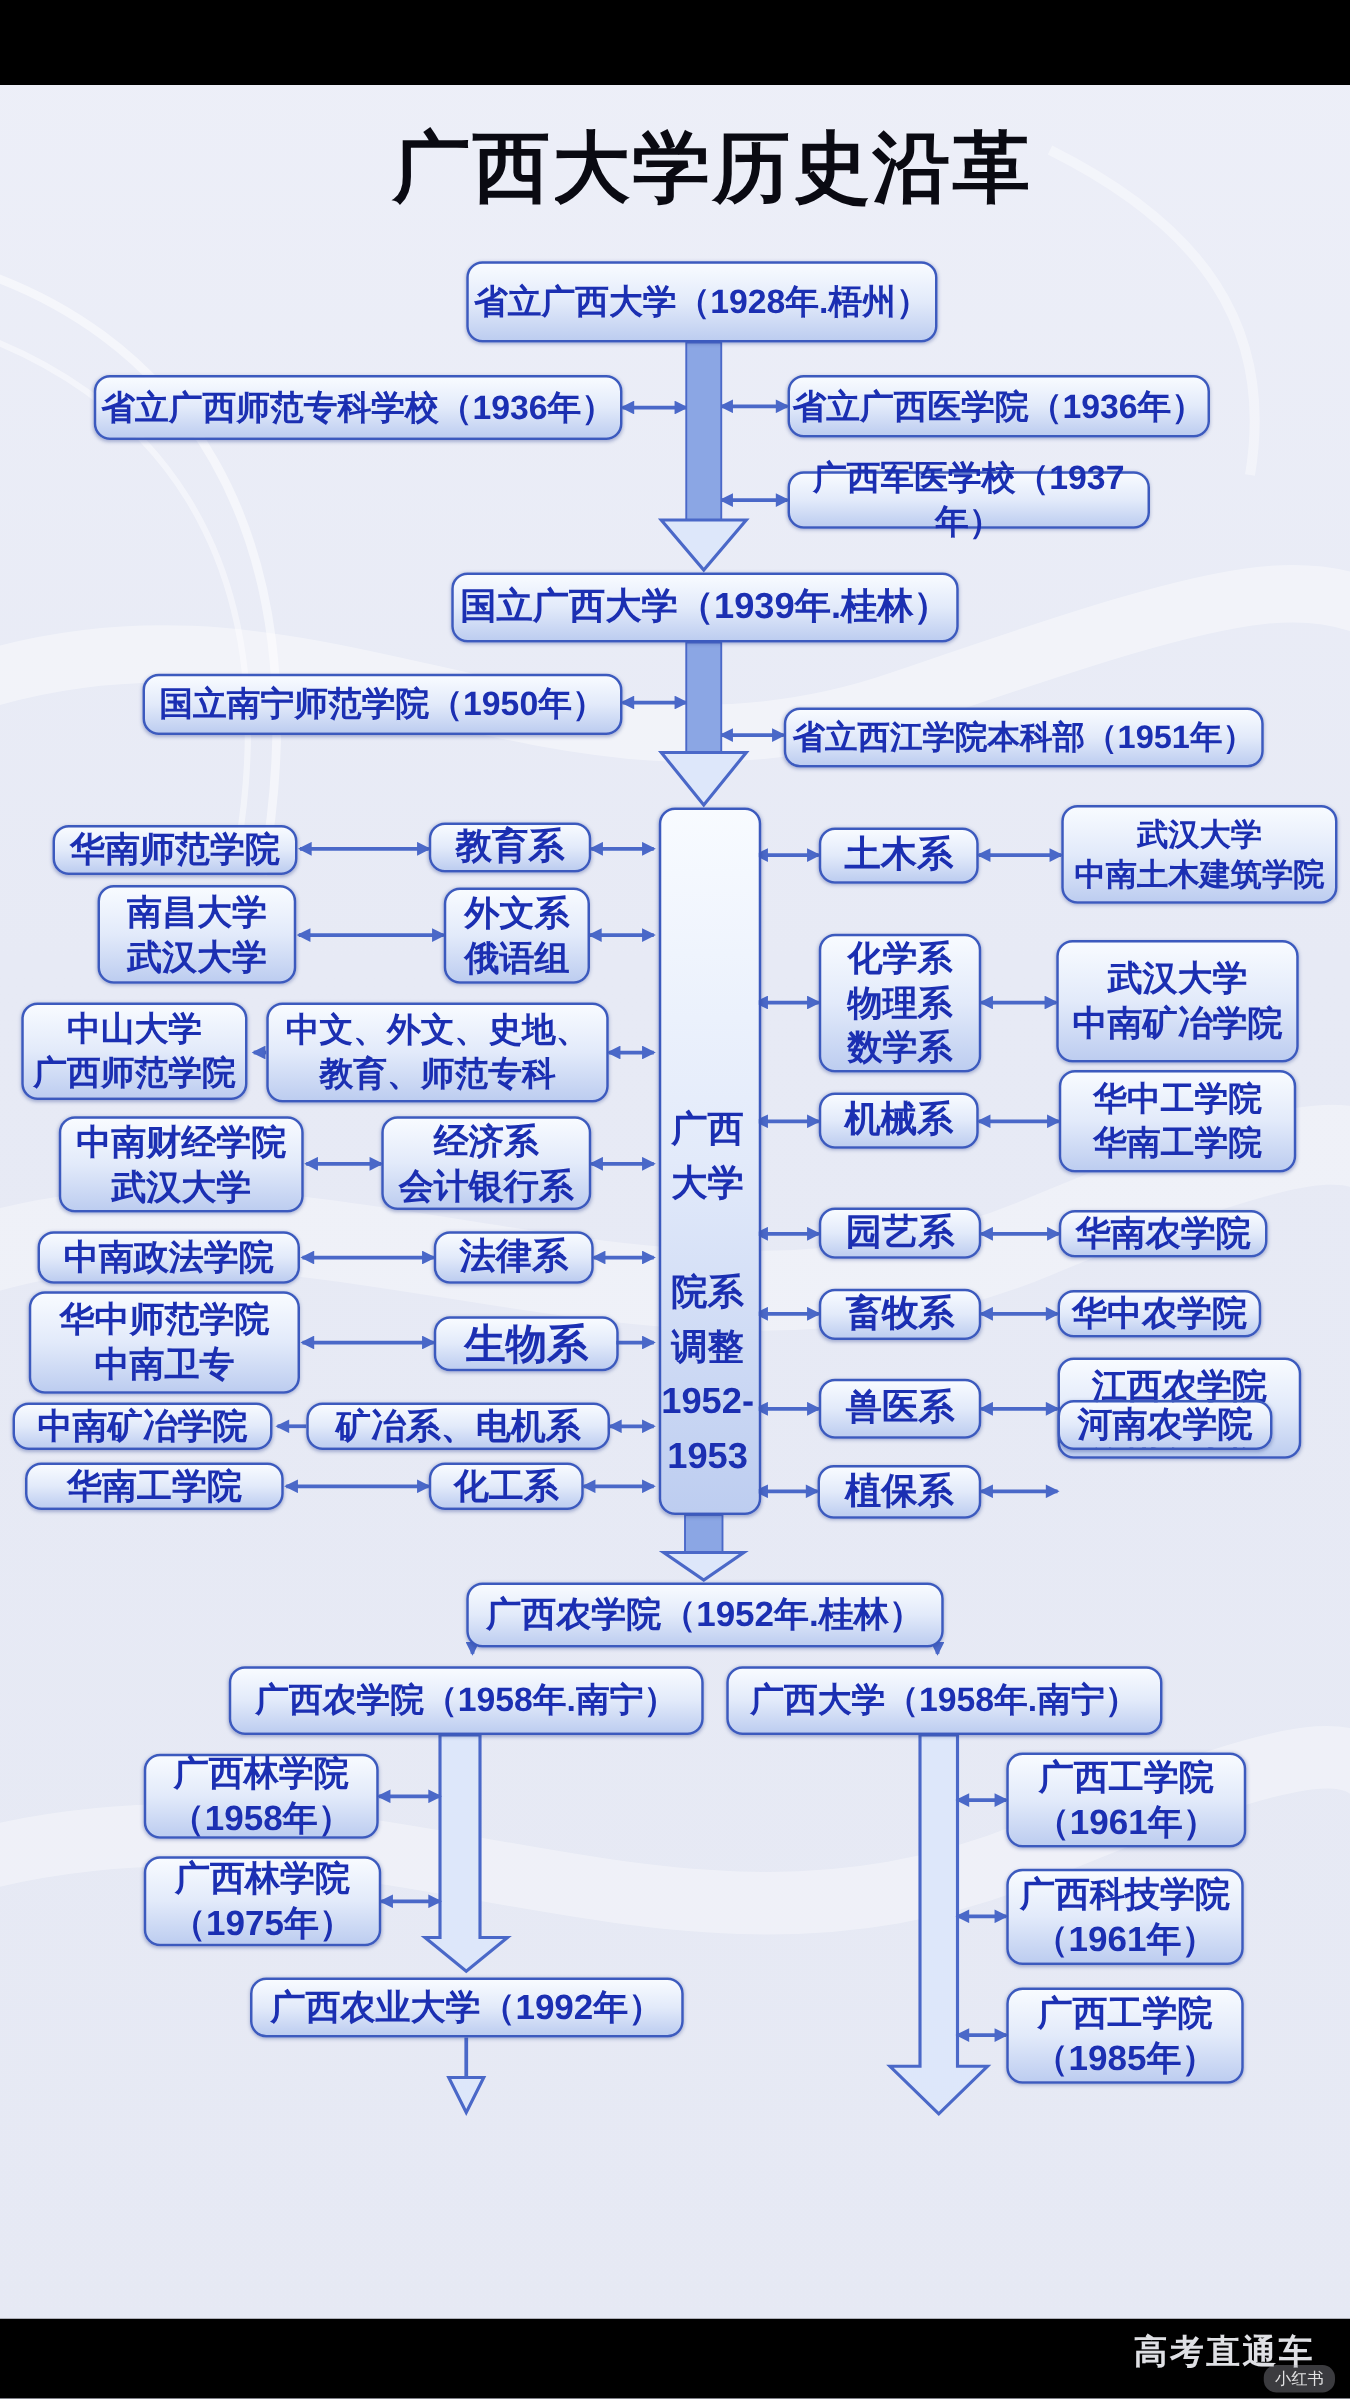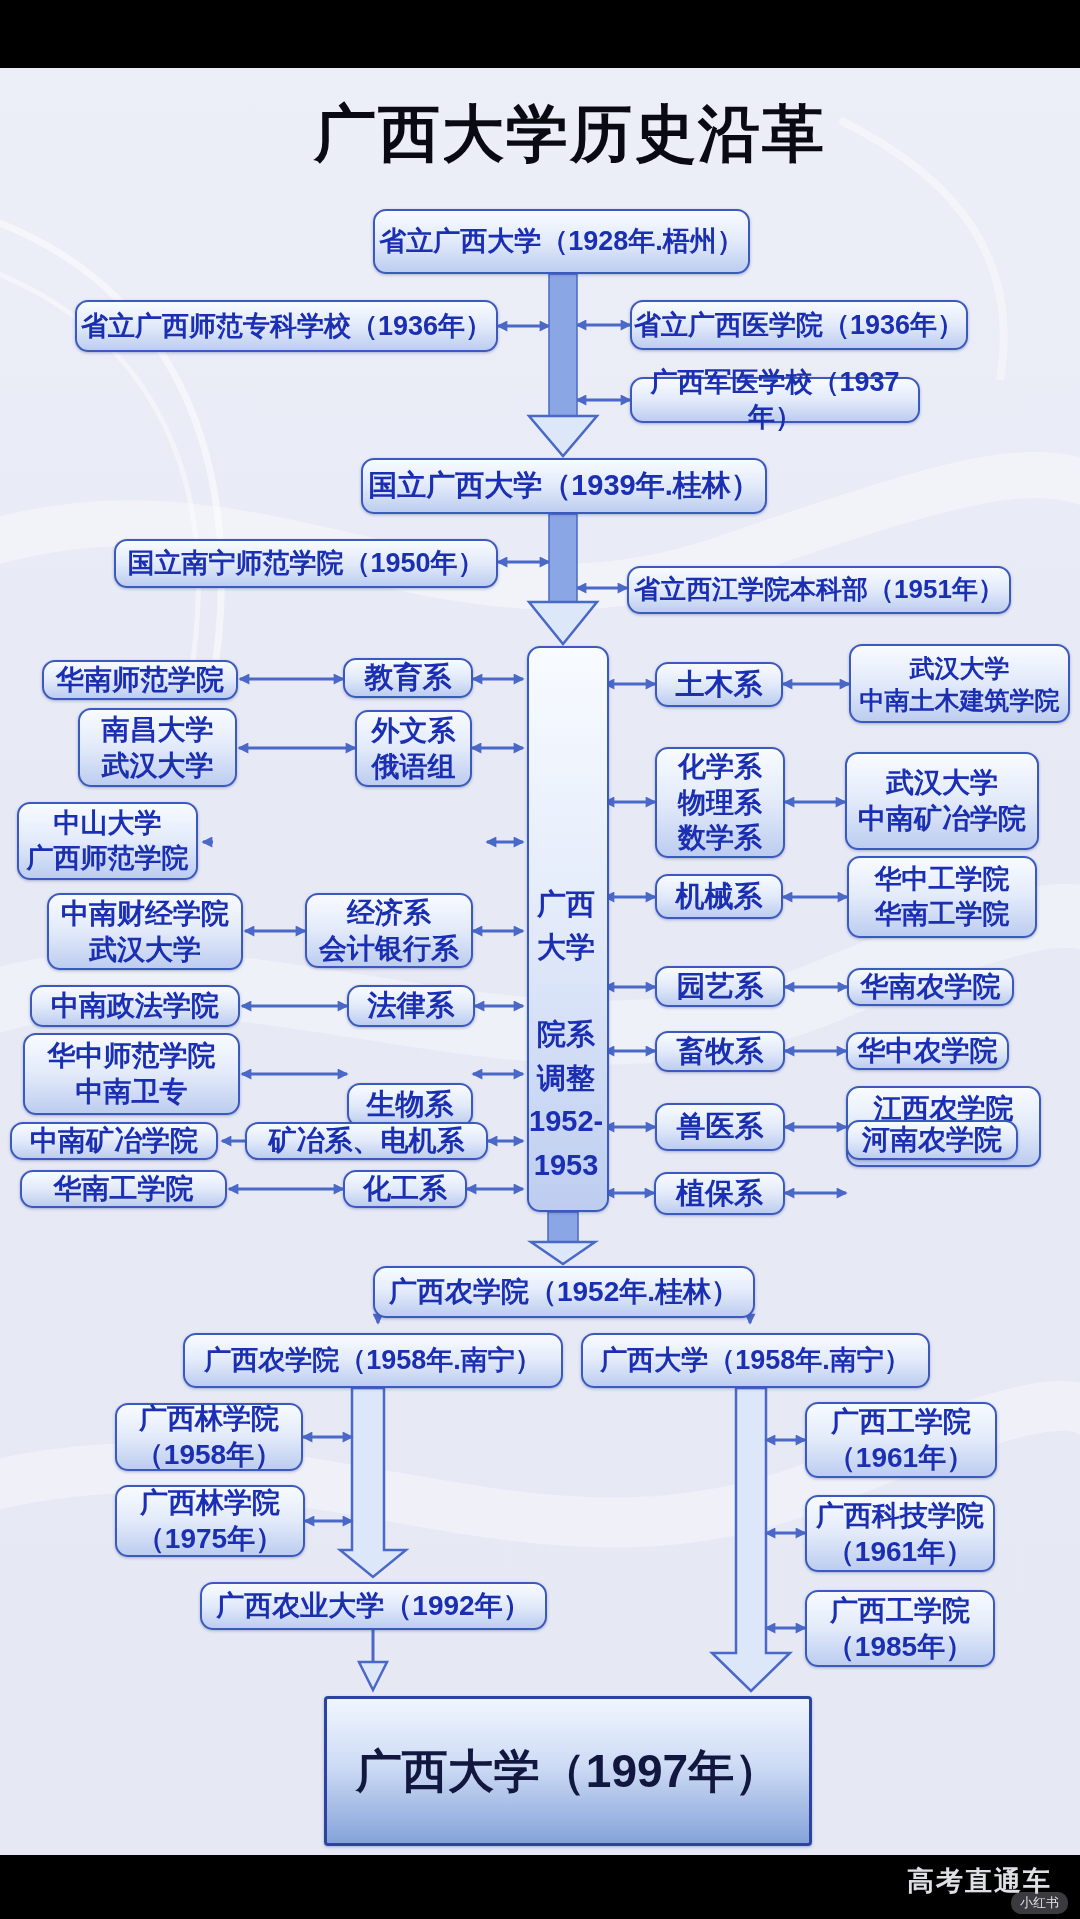--- a/index.html
+++ b/index.html
@@ -139,24 +139,26 @@
 武汉大学</div>
   <div class="box" style="left:23px;top:1033px;width:217px;height:82px;font-size:28px">华中师范学院
 中南卫专</div>
   <div class="box" style="left:30px;top:985px;width:210px;height:42px;font-size:28px">中南政法学院</div>
   <div class="box" style="left:10px;top:1122px;width:208px;height:38px;font-size:28px">中南矿冶学院</div>
   <div class="box" style="left:20px;top:1170px;width:207px;height:38px;font-size:28px">华南工学院</div>
 
   <div class="box" style="left:343px;top:658px;width:130px;height:40px;font-size:29px">教育系</div>
   <div class="box" style="left:355px;top:710px;width:117px;height:77px;font-size:28px">外文系
 俄语组</div>
+  <div class="box" style="left:213px;top:802px;width:274px;height:80px;font-size:27px">中文、外文、史地、
+教育、师范专科</div>
   <div class="box" style="left:305px;top:893px;width:168px;height:75px;font-size:28px">经济系
 会计银行系</div>
   <div class="box" style="left:347px;top:985px;width:128px;height:42px;font-size:29px">法律系</div>
-  <div class="box" style="left:347px;top:1083px;width:126px;height:44px;font-size:29px">生物系</div>
+  <div class="box" style="left:347px;top:1053px;width:148px;height:44px;font-size:33px">生物系</div>
   <div class="box" style="left:245px;top:1122px;width:243px;height:38px;font-size:28px">矿冶系、电机系</div>
   <div class="box" style="left:343px;top:1170px;width:124px;height:38px;font-size:28px">化工系</div>
 
   <div class="box" style="left:655px;top:662px;width:128px;height:45px;font-size:29px">土木系</div>
   <div class="box" style="left:655px;top:747px;width:130px;height:111px;font-size:28px">化学系
 物理系
 数学系</div>
   <div class="box" style="left:655px;top:874px;width:128px;height:45px;font-size:29px">机械系</div>
   <div class="box" style="left:655px;top:966px;width:130px;height:41px;font-size:29px">园艺系</div>
   <div class="box" style="left:655px;top:1031px;width:130px;height:41px;font-size:29px">畜牧系</div>
@@ -182,17 +184,16 @@
 （1958年）</div>
   <div class="box" style="left:115px;top:1485px;width:190px;height:72px;font-size:28px">广西林学院
 （1975年）</div>
   <div class="box" style="left:200px;top:1582px;width:347px;height:48px;font-size:28px">广西农业大学（1992年）</div>
   <div class="box" style="left:805px;top:1402px;width:192px;height:76px;font-size:28px">广西工学院
 （1961年）</div>
   <div class="box" style="left:805px;top:1495px;width:190px;height:77px;font-size:28px">广西科技学院
 （1961年）</div>
   <div class="box" style="left:805px;top:1590px;width:190px;height:77px;font-size:28px">广西工学院
 （1985年）</div>
-  <div class="box final" style="left:324px;top:1696px;width:488px;height:150px;font-size:46px">广西大学（1997年）</div>
 
   <div class="wm">高考直通车</div>
   <div class="badge">小红书</div>
 </div>
 
 </body></html>

